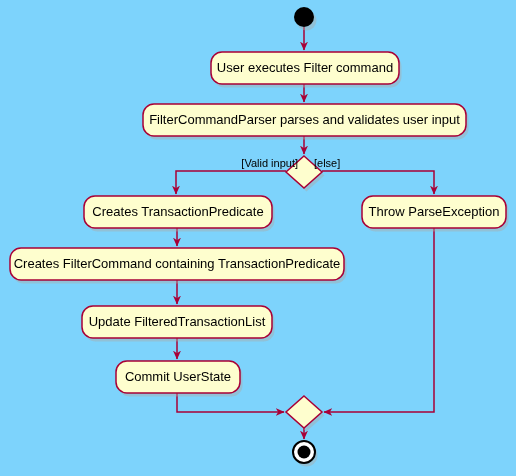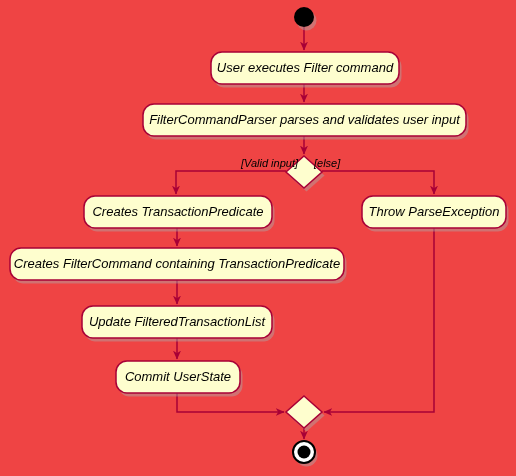--- a/index.html
+++ b/index.html
@@ -8,23 +8,22 @@
     padding: 0;
     background: #FFFFFF;
   }
   body {
     font-family: "Liberation Sans", sans-serif;
   }
   #diagram-canvas {
     position: relative;
     width: 516px;
     height: 476px;
-    background: #ef4444;
+    background: #7dd3fc;
     overflow: hidden;
-    font-style: italic;
   }
   #diagram-svg {
     position: absolute;
     top: 0;
     left: 0;
     width: 516px;
     height: 476px;
   }
   .node-label {
     font-family: "Liberation Sans", sans-serif;

